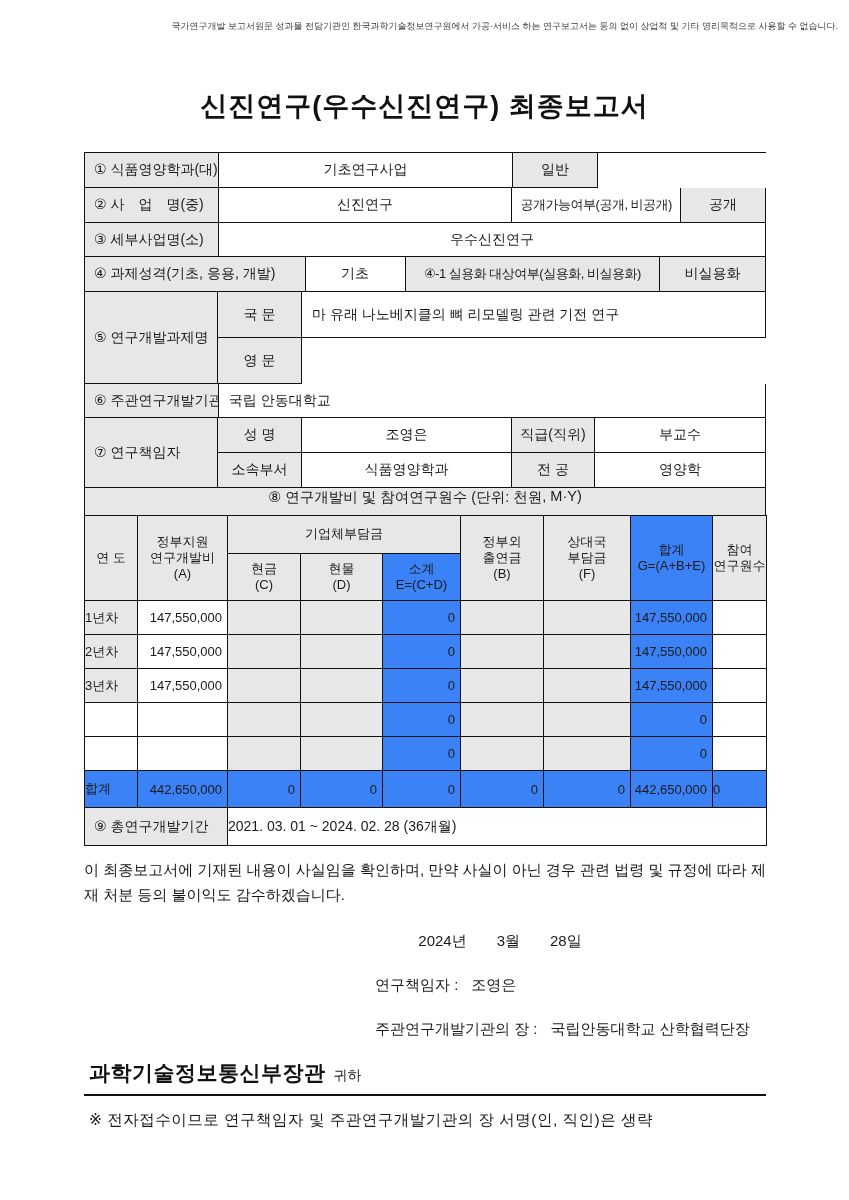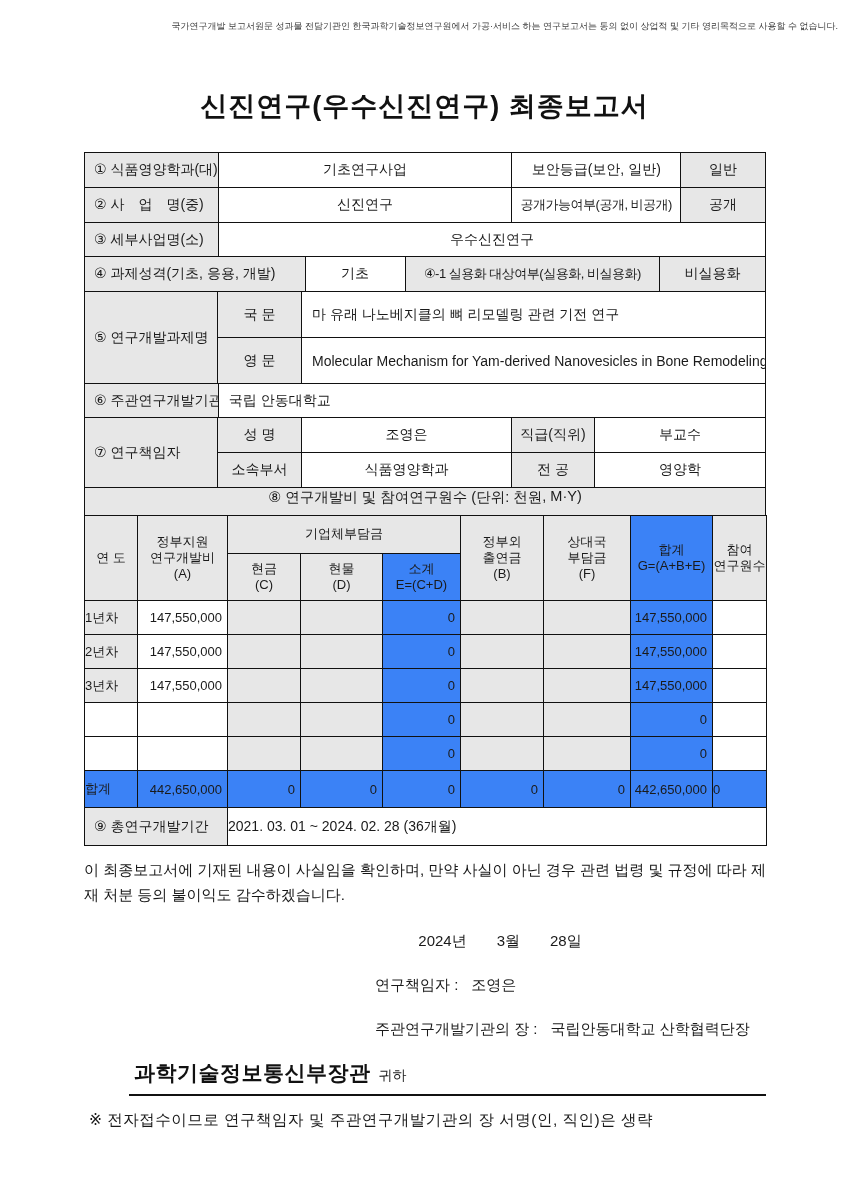--- a/index.html
+++ b/index.html
@@ -47,42 +47,41 @@
   .num { text-align:right; padding-right:5px; }
   .btable .ctd { }
   .p9row td { height:38px; font-size:14px; }
   .p9lab { background:#e7e7e7; padding-left:9px; text-align:left; }
 
   
   .confirm { margin-top:12px; font-size:15px; line-height:1.65; text-align:justify; color:#151515; }
   .date-line { margin-top:24px; text-align:center; padding-left:150px; font-size:15px; }
   .sig-line { margin-left:291px; margin-top:25px; font-size:15px; }
   .sig-line .val { margin-left:13px; }
-  .ministry-line { margin-top:20px; border-bottom:2px solid #111; padding-bottom:7px; padding-left:5px; display:flex; align-items:baseline;margin-left:45px; }
+  .ministry-line { margin-top:20px; border-bottom:2px solid #111; padding-bottom:7px; padding-left:5px; display:flex; align-items:baseline; }
   .ministry-main { font-size:21px; font-weight:bold; letter-spacing:0.5px; color:#111; }
   .ministry-suffix { font-size:14px; margin-left:8px; }
   .note { margin-top:14px; font-size:15.5px; padding-left:5px; letter-spacing:0.5px; }
 </style>
 </head>
 <body>
 
 <div class="page">
 
   <div class="disclaimer">국가연구개발 보고서원문 성과물 전담기관인 한국과학기술정보연구원에서 가공·서비스 하는 연구보고서는 동의 없이 상업적 및 기타 영리목적으로 사용할 수 없습니다.</div>
 
   <h1 class="title">신진연구(우수신진연구) 최종보고서</h1>
 
   <div class="doc">
 
     <div class="tbl">
 
       <div class="trow">
         <div class="cell lab w134 h35">① 식품영양학과(대)</div>
         <div class="cell w294 h35 ctr">기초연구사업</div>
-        <div class="cell w169 h35 ctr">보안등급(보안, 일반)</div>
         <div class="cell g w85 h35 ctr">일반</div>
       </div>
 
       <div class="trow">
         <div class="cell lab w134 h35">② 사　업　명(중)</div>
         <div class="cell w294 h35 ctr">신진연구</div>
         <div class="cell w169 h35 ctr tight">공개가능여부(공개, 비공개)</div>
         <div class="cell g w85 h35 ctr">공개</div>
       </div>
 
@@ -100,21 +99,20 @@
 
       <div class="trow">
         <div class="cell lab w134 h92">⑤ 연구개발과제명</div>
         <div class="stack">
           <div class="trow">
             <div class="cell lab w84 h46 ctr">국 문</div>
             <div class="cell w464 h46 padded">마 유래 나노베지클의 뼈 리모델링 관련 기전 연구</div>
           </div>
           <div class="trow">
             <div class="cell lab w84 h46 ctr">영 문</div>
-            <div class="cell w464 h46 padded">Molecular Mechanism for Yam-derived Nanovesicles in Bone Remodeling</div>
           </div>
         </div>
       </div>
 
       <div class="trow">
         <div class="cell lab w134 h34">⑥ 주관연구개발기관</div>
         <div class="cell w548 h34 padded">국립 안동대학교</div>
       </div>
 
       <div class="trow">

